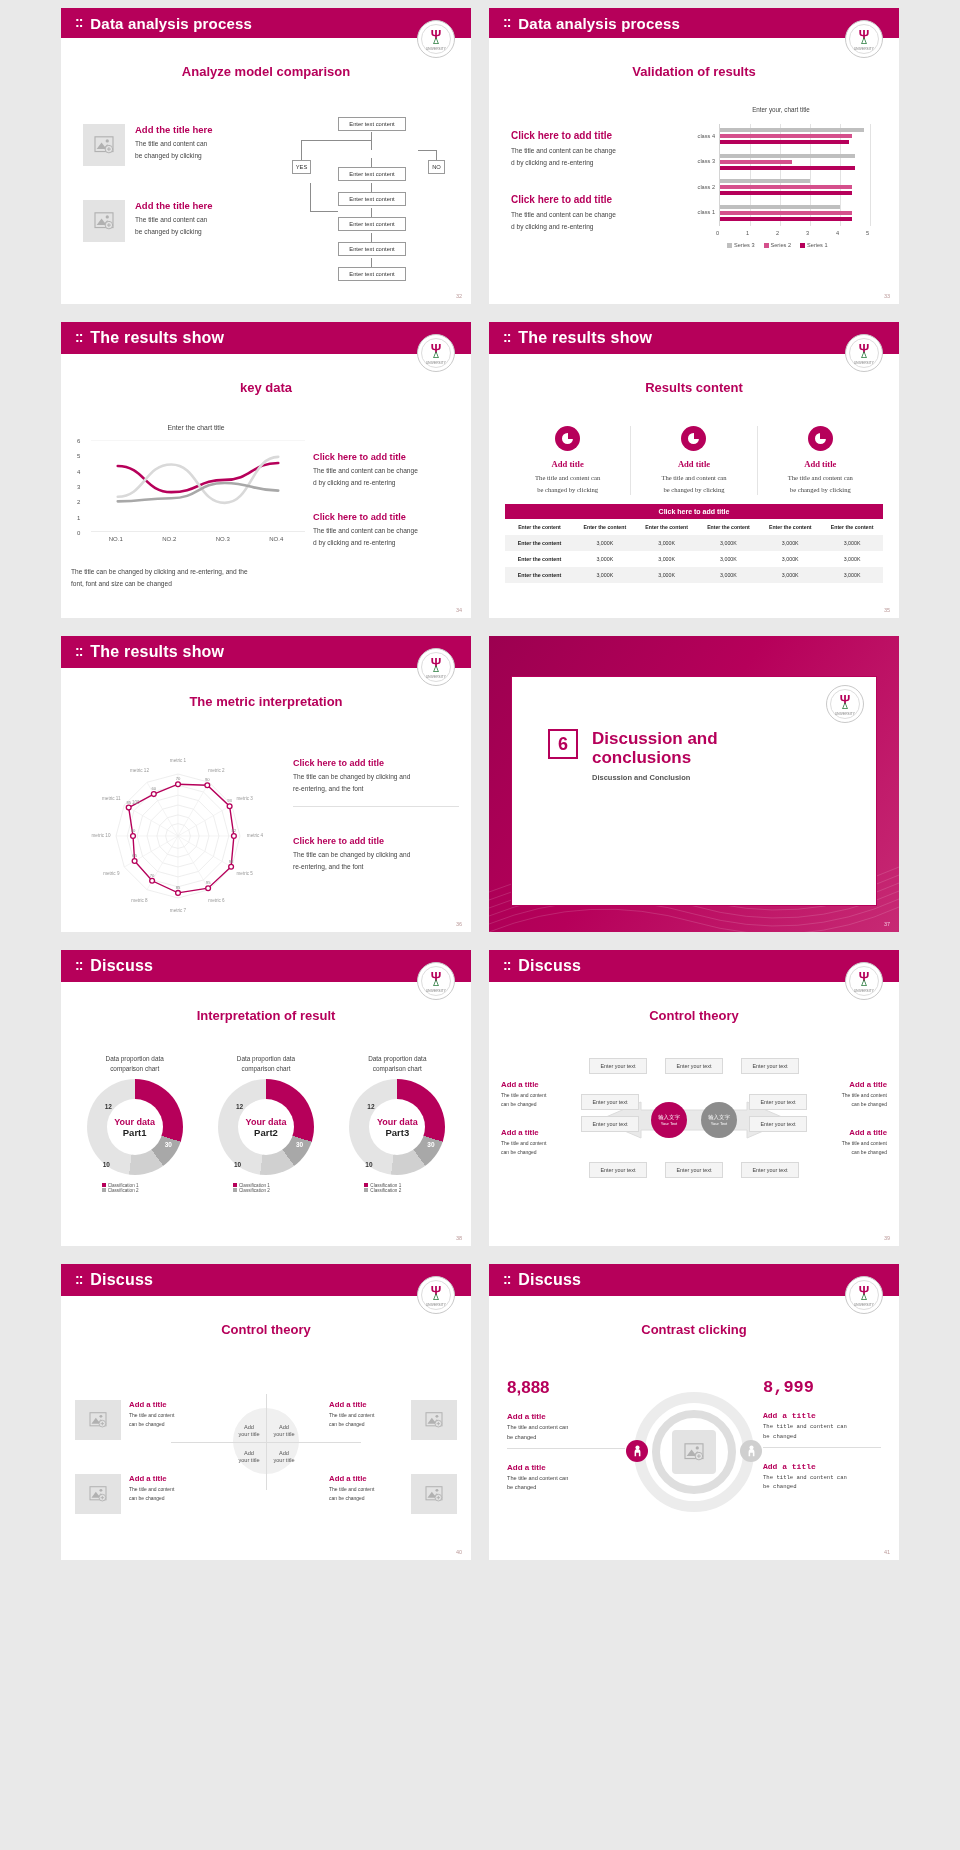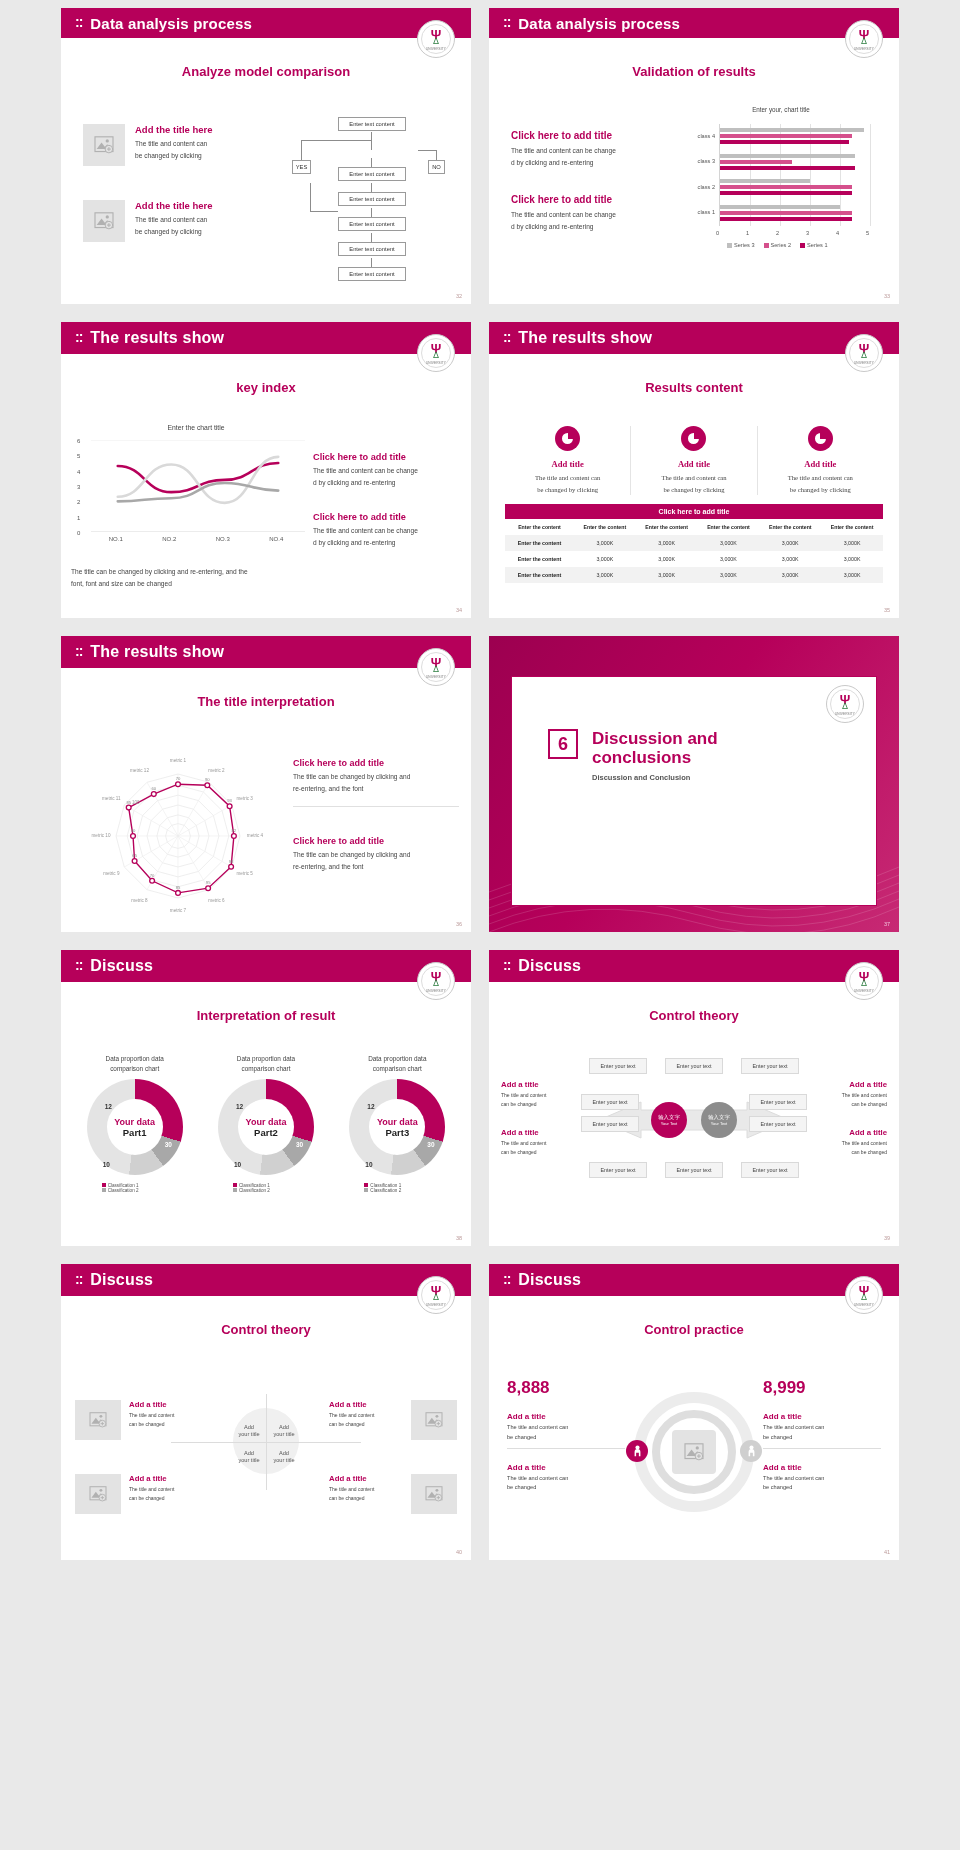--- a/index.html
+++ b/index.html
@@ -299,21 +299,21 @@
   <div class="slide">
     <div class="hdr tall">
       <span class="dots">::</span>
       <span class="htitle" style="font-size:16px;">The results show</span>
     </div>
     <div class="logo">
       <div class="mark">Ψ</div>
       <div class="mark2">∆</div>
       <div class="mark3">UNIVERSITY</div>
     </div>
-    <div class="sect-title">key index</div>
+    <div class="sect-title">key data</div>
 
     <div style="position:absolute;left:8px;top:102px;width:238px;height:136px;">
       <div style="text-align:center;font-size:6.8px;color:#444;margin-left:16px;">Enter the chart title</div>
       <div id="lc-yaxis">
           <div class="lc-axis" style="left: 8px; top: 14px;">6</div>
           <div class="lc-axis" style="left: 8px; top: 29.3333px;">5</div>
           <div class="lc-axis" style="left: 8px; top: 44.6667px;">4</div>
           <div class="lc-axis" style="left: 8px; top: 60px;">3</div>
           <div class="lc-axis" style="left: 8px; top: 75.3333px;">2</div>
           <div class="lc-axis" style="left: 8px; top: 90.6667px;">1</div>
@@ -439,21 +439,21 @@
   <div class="slide">
     <div class="hdr tall">
       <span class="dots">::</span>
       <span class="htitle" style="font-size:16px;">The results show</span>
     </div>
     <div class="logo">
       <div class="mark">Ψ</div>
       <div class="mark2">∆</div>
       <div class="mark3">UNIVERSITY</div>
     </div>
-    <div class="sect-title">The title interpretation</div>
+    <div class="sect-title">The metric interpretation</div>
 
     <div style="position:absolute;left:14px;top:112px;width:206px;height:172px;">
       <svg id="radar-svg" width="206" height="172">
           <polygon points="103.0,26.0 134.0,34.3 156.7,57.0 165.0,88.0 156.7,119.0 134.0,141.7 103.0,150.0 72.0,141.7 49.3,119.0 41.0,88.0 49.3,57.0 72.0,34.3" fill="none" stroke="#e6e6e6" stroke-width="0.7"></polygon>
           <polygon points="103.0,37.2 128.4,44.0 147.0,62.6 153.8,88.0 147.0,113.4 128.4,132.0 103.0,138.8 77.6,132.0 59.0,113.4 52.2,88.0 59.0,62.6 77.6,44.0" fill="none" stroke="#e6e6e6" stroke-width="0.7"></polygon>
           <polygon points="103.0,47.1 123.5,52.6 138.4,67.5 143.9,88.0 138.4,108.5 123.5,123.4 103.0,128.9 82.5,123.4 67.6,108.5 62.1,88.0 67.6,67.5 82.5,52.6" fill="none" stroke="#e6e6e6" stroke-width="0.7"></polygon>
           <polygon points="103.0,57.0 118.5,61.2 129.8,72.5 134.0,88.0 129.8,103.5 118.5,114.8 103.0,119.0 87.5,114.8 76.2,103.5 72.0,88.0 76.2,72.5 87.5,61.2" fill="none" stroke="#e6e6e6" stroke-width="0.7"></polygon>
           <polygon points="103.0,66.9 113.5,69.7 121.3,77.5 124.1,88.0 121.3,98.5 113.5,106.3 103.0,109.1 92.5,106.3 84.7,98.5 81.9,88.0 84.7,77.5 92.5,69.7" fill="none" stroke="#e6e6e6" stroke-width="0.7"></polygon>
           <polygon points="103.0,75.6 109.2,77.3 113.7,81.8 115.4,88.0 113.7,94.2 109.2,98.7 103.0,100.4 96.8,98.7 92.3,94.2 90.6,88.0 92.3,81.8 96.8,77.3" fill="none" stroke="#e6e6e6" stroke-width="0.7"></polygon>
           <line x1="103" y1="88" x2="103" y2="26" stroke="#ececec" stroke-width="0.6"></line>
@@ -786,38 +786,38 @@
   <div class="slide">
     <div class="hdr tall">
       <span class="dots">::</span>
       <span class="htitle" style="font-size:16px;">Discuss</span>
     </div>
     <div class="logo">
       <div class="mark">Ψ</div>
       <div class="mark2">∆</div>
       <div class="mark3">UNIVERSITY</div>
     </div>
-    <div class="sect-title">Control practice</div>
+    <div class="sect-title">Contrast clicking</div>
 
     <div style="position:absolute;left:18px;top:114px;width:118px;">
       <div class="bignum">8,888</div>
       <div style="margin-top:14px;">
         <div class="txt-mag" style="font-size:8px;">Add a title</div>
         <div class="body-sm" style="font-size:5.6px;margin-top:2px;">The title and content can</div>
         <div class="body-sm" style="font-size:5.6px;">be changed</div>
         <div class="ul-line"></div>
       </div>
       <div style="margin-top:14px;">
         <div class="txt-mag" style="font-size:8px;">Add a title</div>
         <div class="body-sm" style="font-size:5.6px;margin-top:2px;">The title and content can</div>
         <div class="body-sm" style="font-size:5.6px;">be changed</div>
       </div>
     </div>
 
-    <div style="position:absolute;right:18px;top:114px;width:118px;">
+    <div style="position:absolute;right:18px;top:114px;width:118px;font-family:Liberation Mono, monospace;">
       <div class="bignum">8,999</div>
       <div style="margin-top:14px;">
         <div class="txt-mag" style="font-size:8px;">Add a title</div>
         <div class="body-sm" style="font-size:5.6px;margin-top:2px;">The title and content can</div>
         <div class="body-sm" style="font-size:5.6px;">be changed</div>
         <div class="ul-line"></div>
       </div>
       <div style="margin-top:14px;">
         <div class="txt-mag" style="font-size:8px;">Add a title</div>
         <div class="body-sm" style="font-size:5.6px;margin-top:2px;">The title and content can</div>

